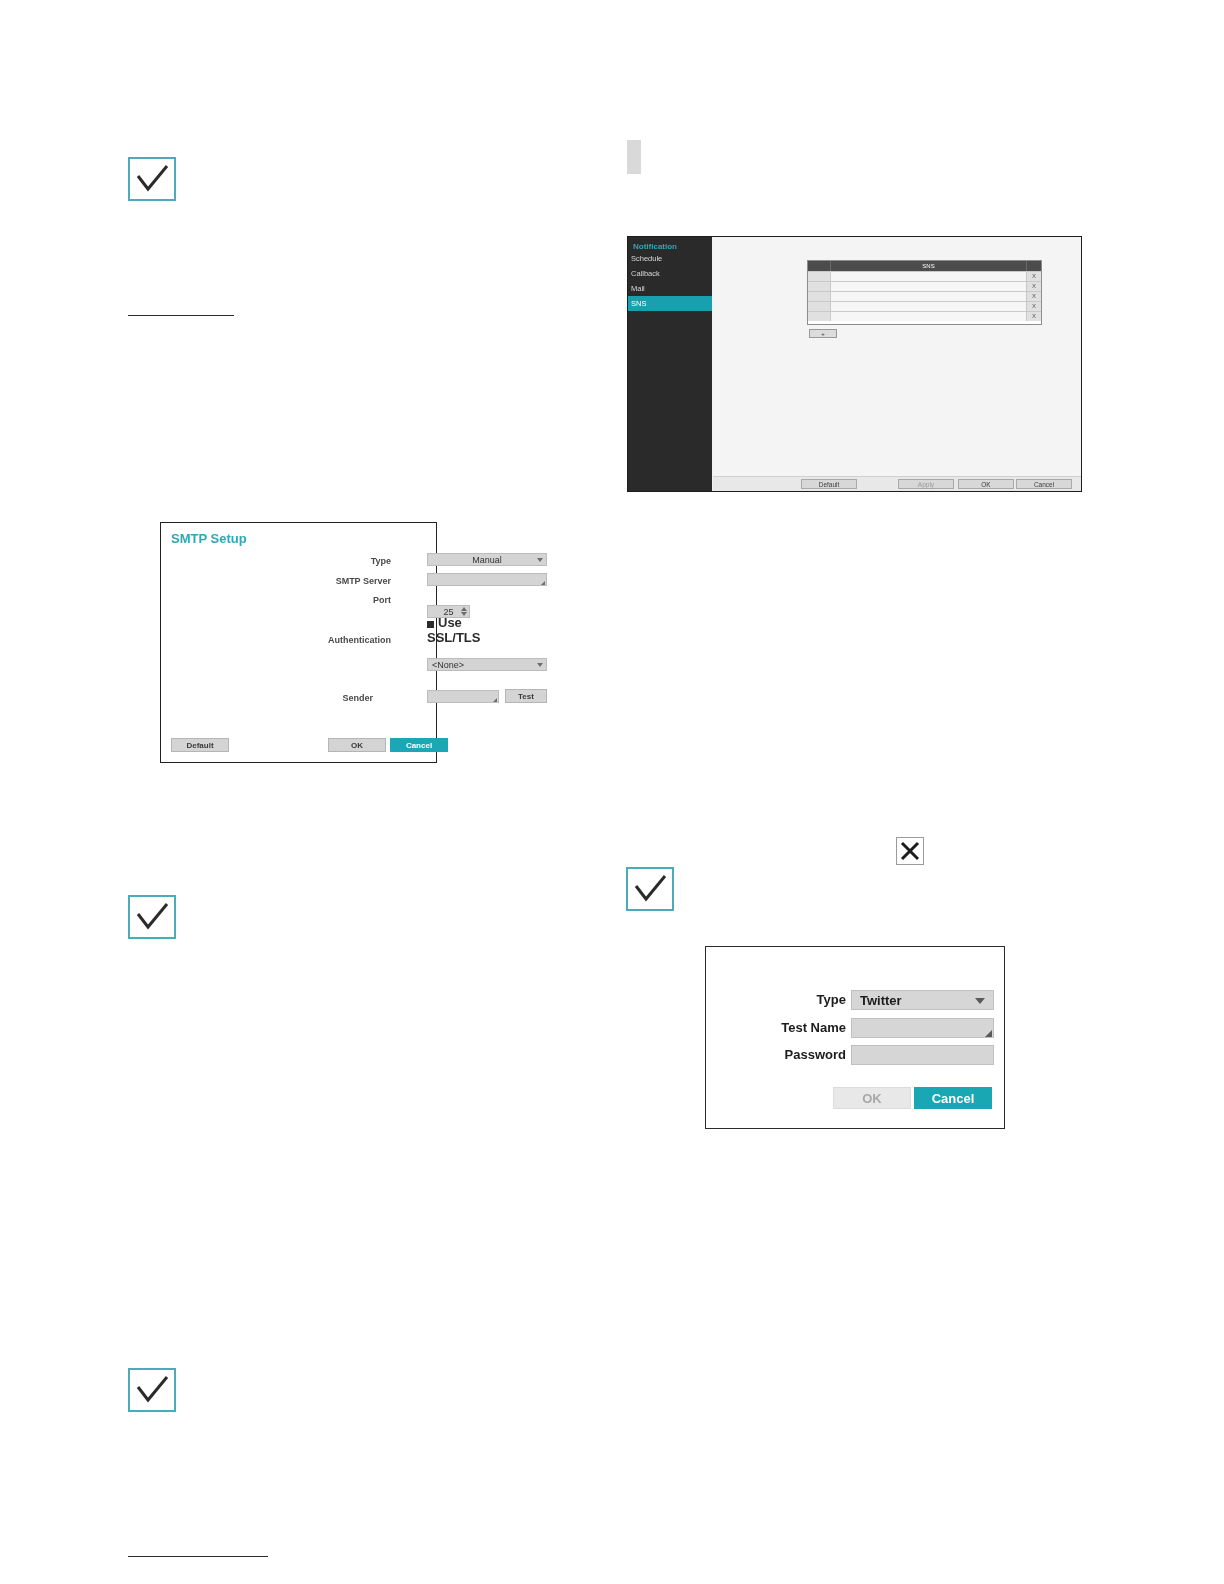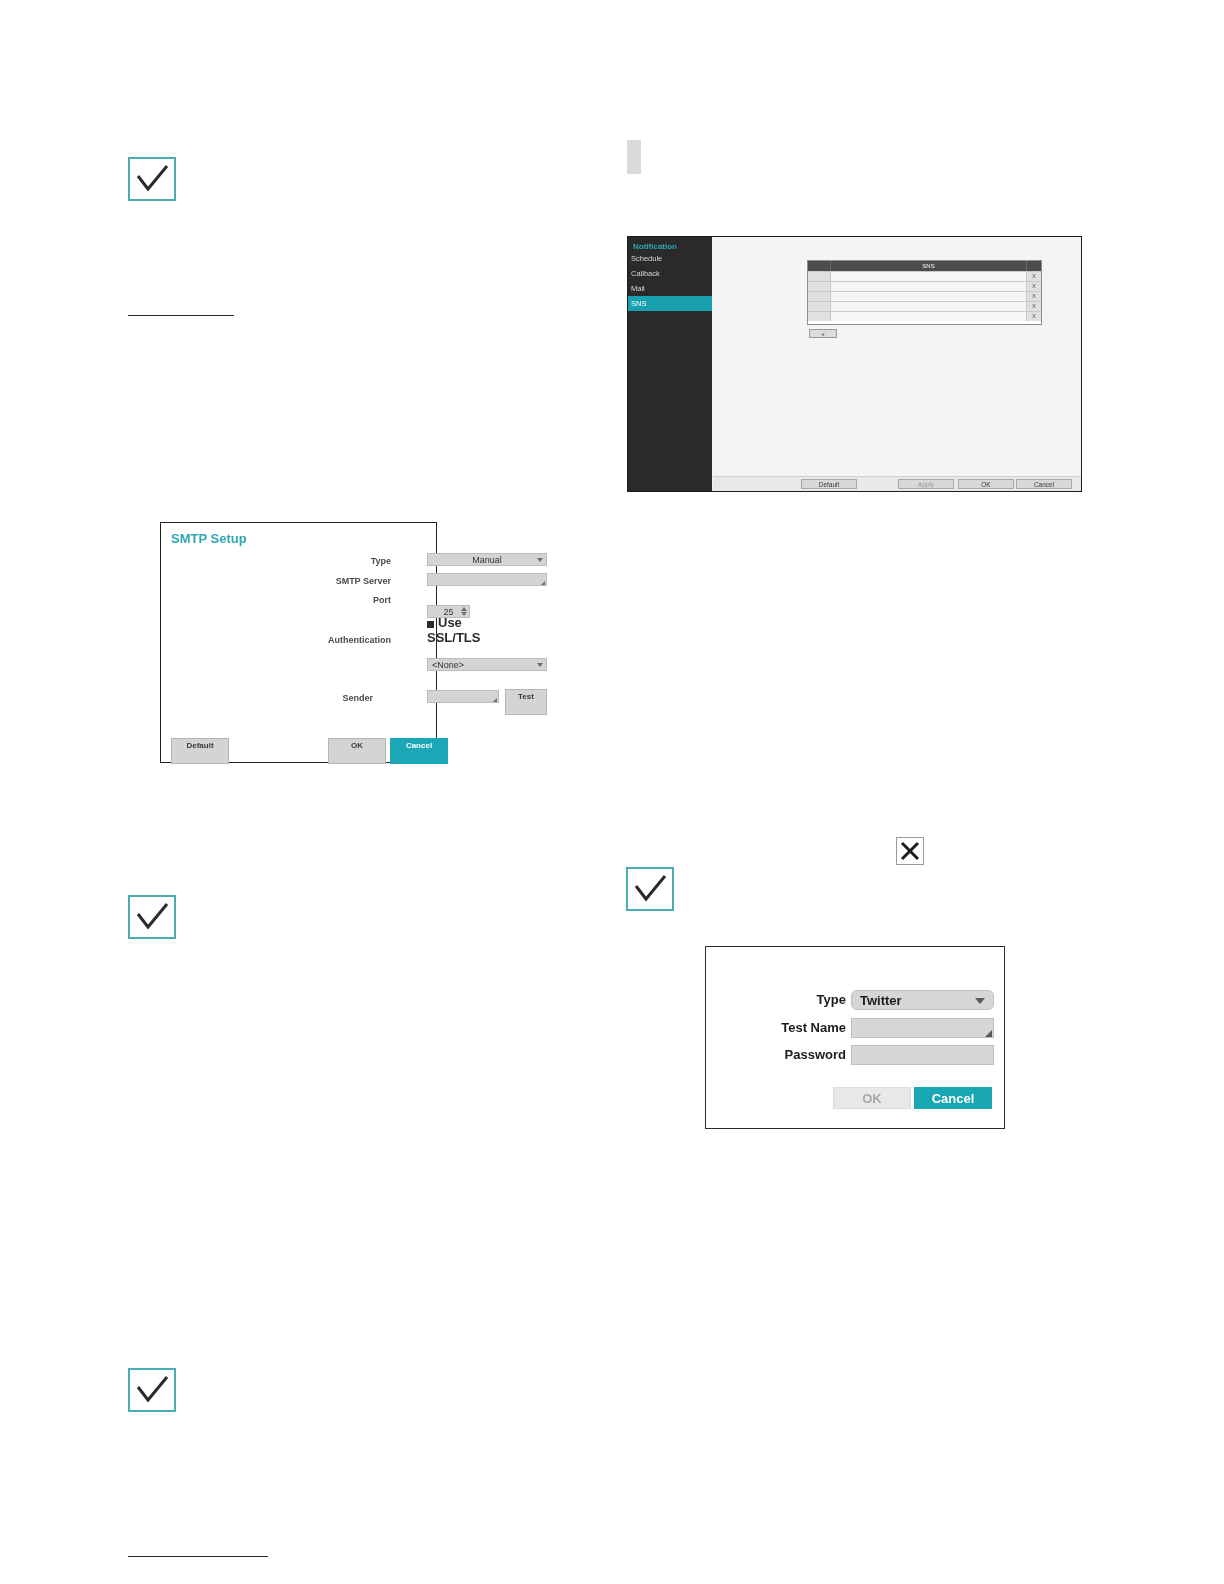--- a/index.html
+++ b/index.html
@@ -56,21 +56,21 @@
   }
   .spin i.up{border-bottom:4px solid #6d6d6d;}
   .spin i.dn{border-top:4px solid #6d6d6d;}
   .chk-sq{
     width:7px;height:7px;background:#2b2b2b;display:inline-block;
     vertical-align:-1px;margin-right:4px;
   }
   .btn{
     background:#d4d4d4;border:1px solid #b5b5b5;box-sizing:border-box;
     text-align:center;font-size:8px;font-weight:bold;color:#3b3b3b;
-    line-height:13px;height:26px;
+    line-height:13px;height:14px;
   }
   .btn.teal{background:#1ba7b5;border-color:#1ba7b5;color:#ffffff;}
 
   
   .ntf{
     border:1px solid #1d1d1d;background:#f2f2f2;box-sizing:border-box;
     position:relative;overflow:hidden;
   }
   .ntf-side{
     position:absolute;left:0;top:0;bottom:0;width:84px;background:#2a2a2a;
@@ -286,21 +286,21 @@
 
 <div class="abs xbox" style="left:896px;top:581px;">
   <svg width="26" height="26" viewBox="0 0 26 26">
     <path d="M5 5 L21 21 M21 5 L5 21" stroke="#1c1c1c" stroke-width="3" fill="none"></path>
   </svg>
 </div>
 
 <div class="abs sns" style="left:705px;top:662px;width:300px;height:183px;">
 
   <div class="lab" style="left:40px;top:45px;width:100px;">Type</div>
-  <div class="fld sel" style="left:145px;top:43px;width:143px;border-radius:6px;">
+  <div class="fld sel" style="left:145px;top:43px;width:143px;">
     <span>Twitter</span>
     <span class="caret2"></span>
   </div>
 
   <div class="lab" style="left:20px;top:73px;width:120px;">Test Name</div>
   <div class="fld" style="left:145px;top:71px;width:143px;">
     <span class="corner2"></span>
   </div>
 
   <div class="lab" style="left:20px;top:100px;width:120px;">Password</div>

